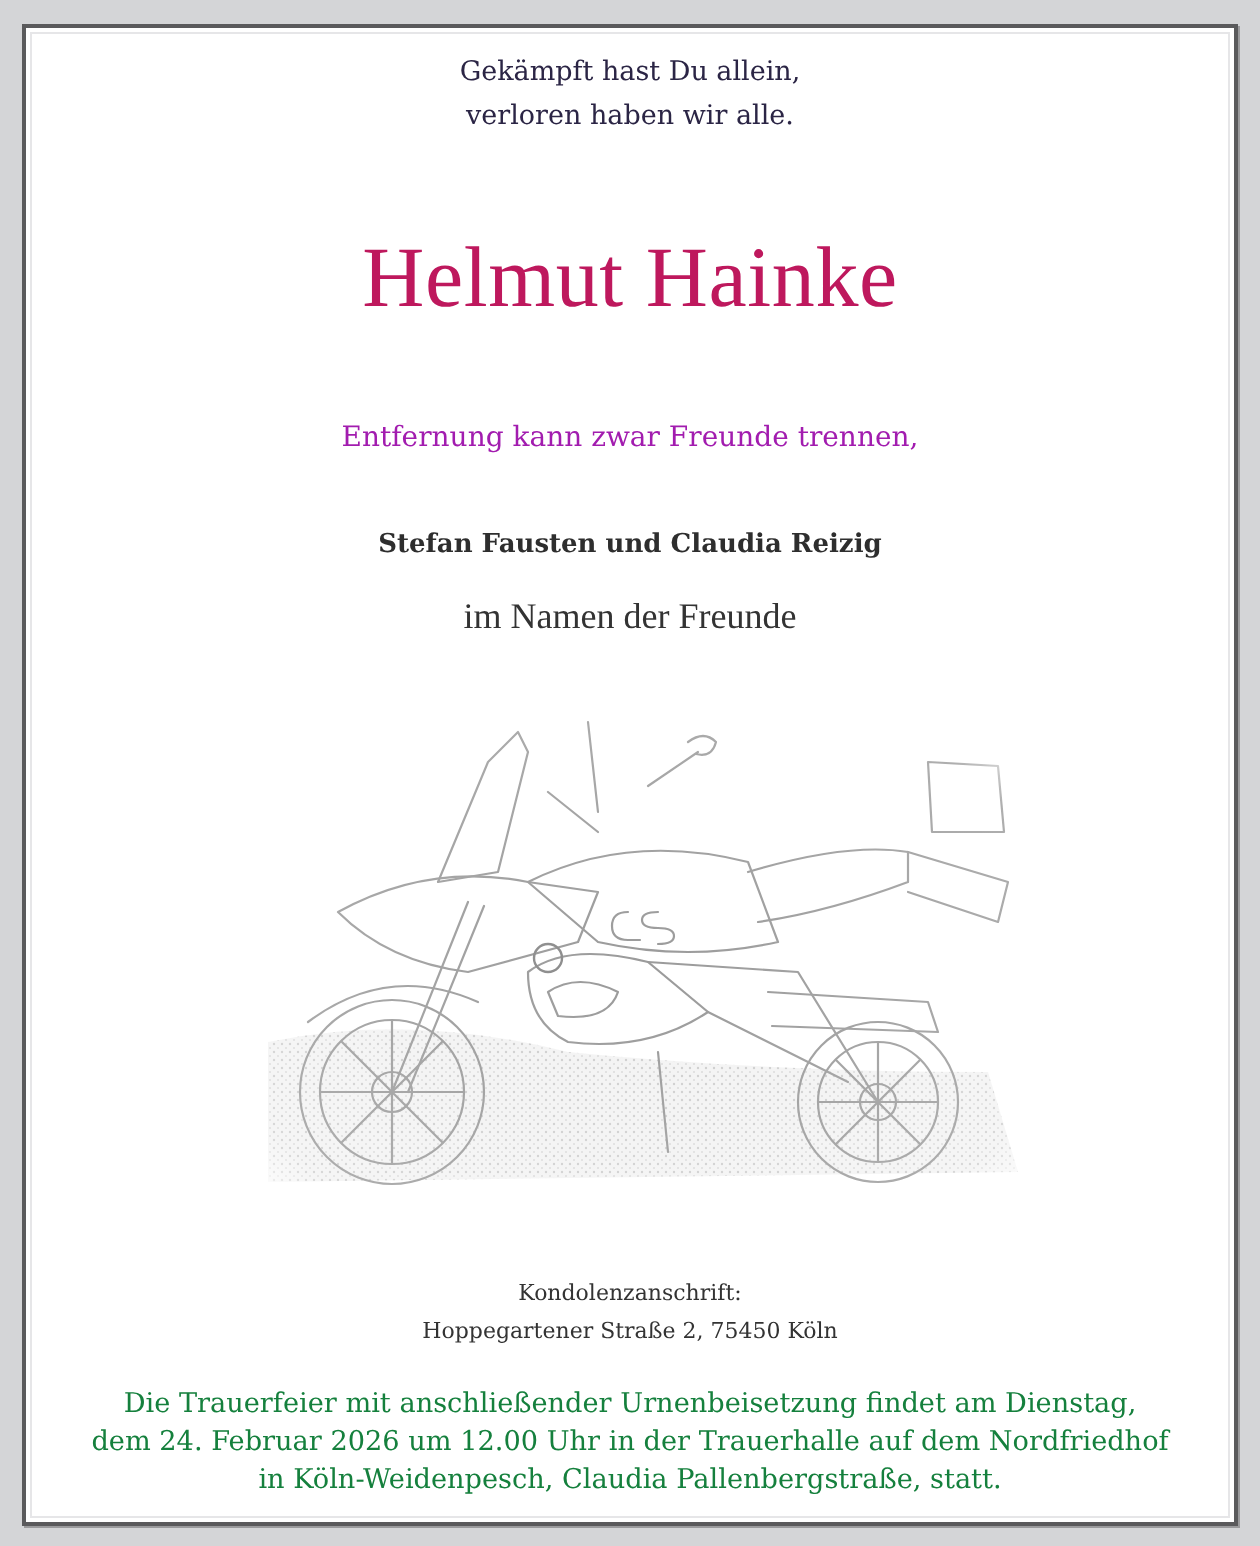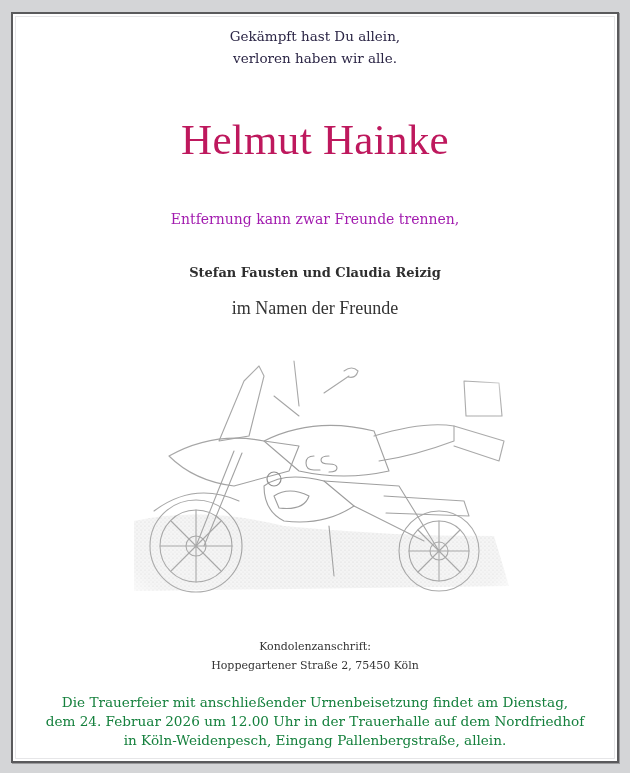--- a/index.html
+++ b/index.html
@@ -170,17 +170,17 @@
     </svg>
 
     <div class="c cond">
       <div>Kondolenzanschrift:</div>
       <div>Hoppegartener Straße 2, 75450 Köln</div>
     </div>
 
     <div class="c ceremony">
       <div>Die Trauerfeier mit anschließender Urnenbeisetzung findet am Dienstag,</div>
       <div>dem 24. Februar 2026 um 12.00 Uhr in der Trauerhalle auf dem Nordfriedhof</div>
-      <div>in Köln-Weidenpesch, Eingang Pallenbergstraße, allein.</div>
+      <div>in Köln-Weidenpesch, Claudia Pallenbergstraße, statt.</div>
     </div>
 
   </div>
 </div>
 
 </body></html>

